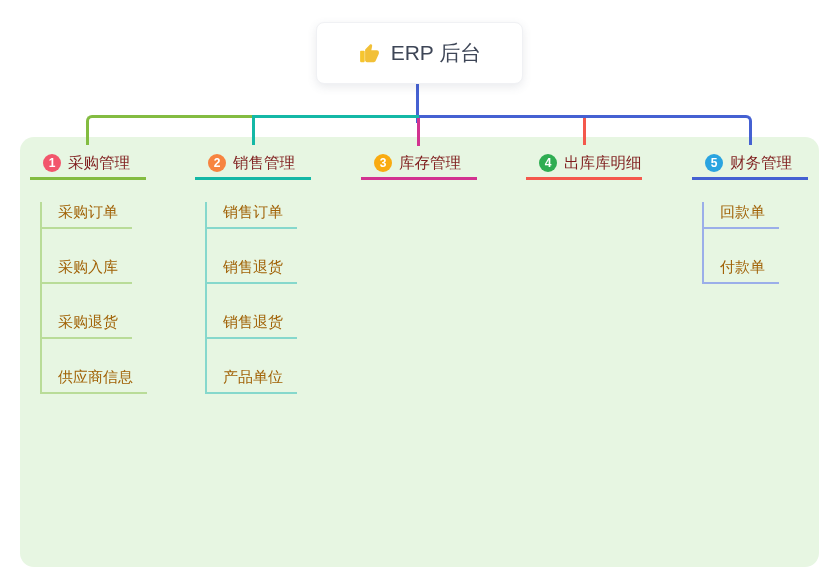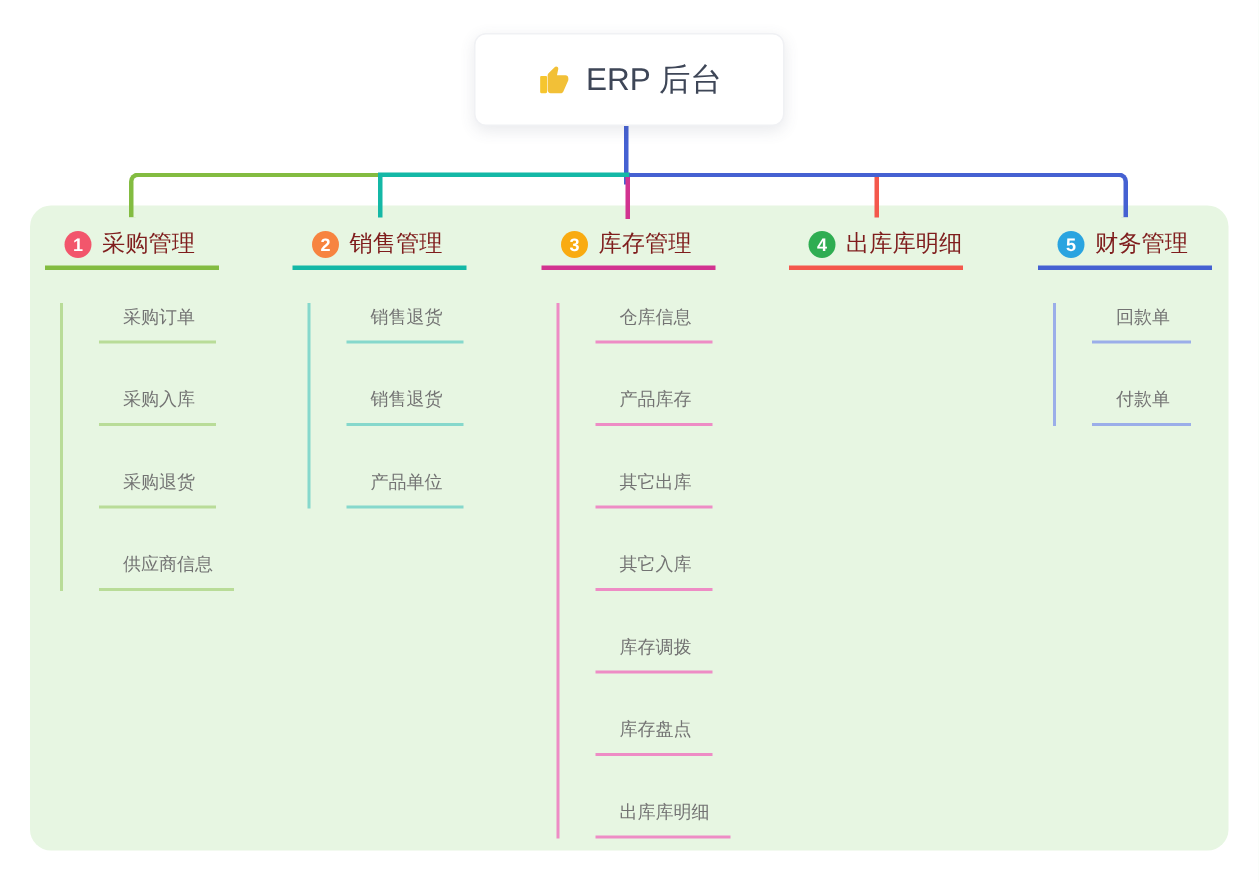--- a/index.html
+++ b/index.html
@@ -44,21 +44,21 @@
   .branch-header { display:flex; align-items:center; gap:7px;
     padding:4px 0 5px 13px; border-bottom:3px solid var(--main); cursor:default; }
   .badge { width:18px; height:18px; flex:0 0 18px; border-radius:50%;
     background:var(--badge); color:#ffffff; font-size:12px; font-weight:bold;
     display:flex; align-items:center; justify-content:center; line-height:18px; }
   .btitle { font-size:15.5px; line-height:18px; color:#7f1d1d; font-weight:500; white-space:nowrap; }
 
   .children { list-style:none; margin-left:10px; border-left:2px solid var(--light); }
   .child { display:table; white-space:nowrap; margin-top:28px;
     padding:0 14px 6px 16px; border-bottom:2px solid var(--light);
-    font-size:12px; line-height:19px; color:#737373; cursor:default;margin-left:24px; }
+    font-size:15px; line-height:19px; color:#a16207; cursor:default; }
   .child:first-child { margin-top:22px; }
 </style>
 </head>
 <body>
 
 <div class="stage">
 
   <div class="root-card">
     <svg class="thumb" viewBox="0 0 24 24" aria-hidden="true">
       <path fill="#f6c52e" d="M3 21h3.2c.4 0 .8-.36.8-.8V9.8c0-.44-.4-.8-.8-.8H3c-.44 0-.8.36-.8.8v10.4c0 .44.36.8.8.8z"></path>
@@ -89,40 +89,32 @@
       <li class="child">供应商信息</li>
     </ul>
   </div>
 
   <div class="column col-1" style="--main: #14b8a6; --light: #86d8cc; --badge: #f78440;">
     <div class="branch-header">
       <span class="badge">2</span>
       <span class="btitle">销售管理</span>
     </div>
     <ul class="children">
+      <li class="child">销售订单</li>
       <li class="child">销售退货</li>
       <li class="child">销售退货</li>
       <li class="child">产品单位</li>
     </ul>
   </div>
 
   <div class="column col-2" style="--main: #d23390; --light: #ee8cc5; --badge: #f9ab11;">
     <div class="branch-header">
       <span class="badge">3</span>
       <span class="btitle">库存管理</span>
     </div>
-    <ul class="children">
-      <li class="child">仓库信息</li>
-      <li class="child">产品库存</li>
-      <li class="child">其它出库</li>
-      <li class="child">其它入库</li>
-      <li class="child">库存调拨</li>
-      <li class="child">库存盘点</li>
-      <li class="child">出库库明细</li>
-    </ul>
   </div>
 
   <div class="column col-3" style="--main: #f4584c; --light: #f9aba4; --badge: #2fad52;">
     <div class="branch-header">
       <span class="badge">4</span>
       <span class="btitle">出库库明细</span>
     </div>
   </div>
 
   <div class="column col-4" style="--main: #4561d2; --light: #9baee9; --badge: #2aa4e0;">

